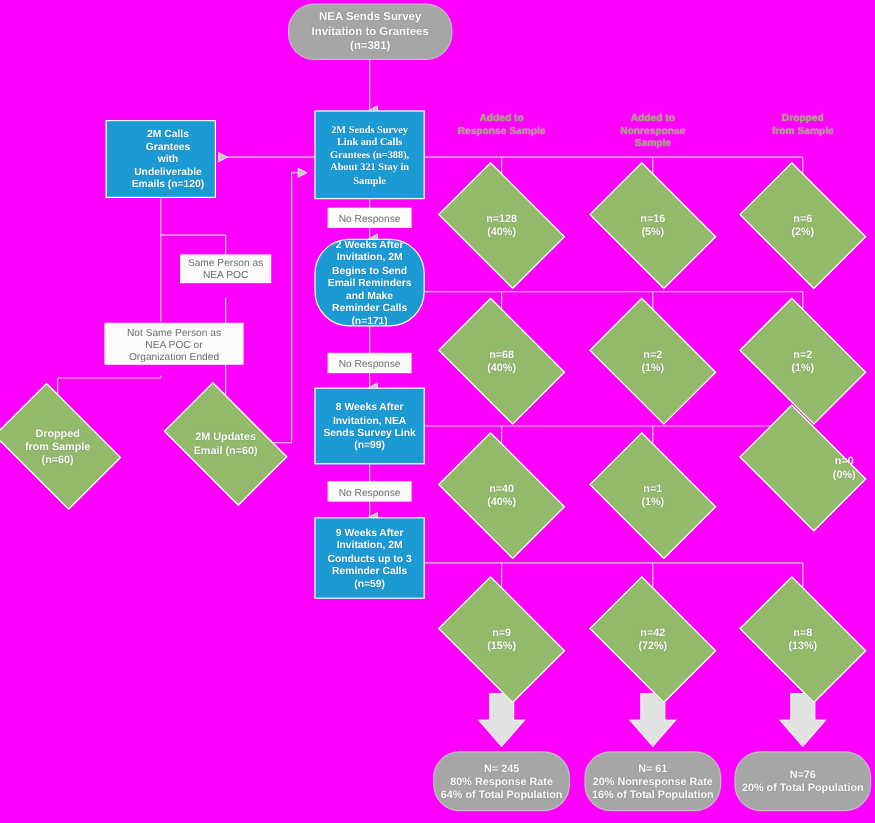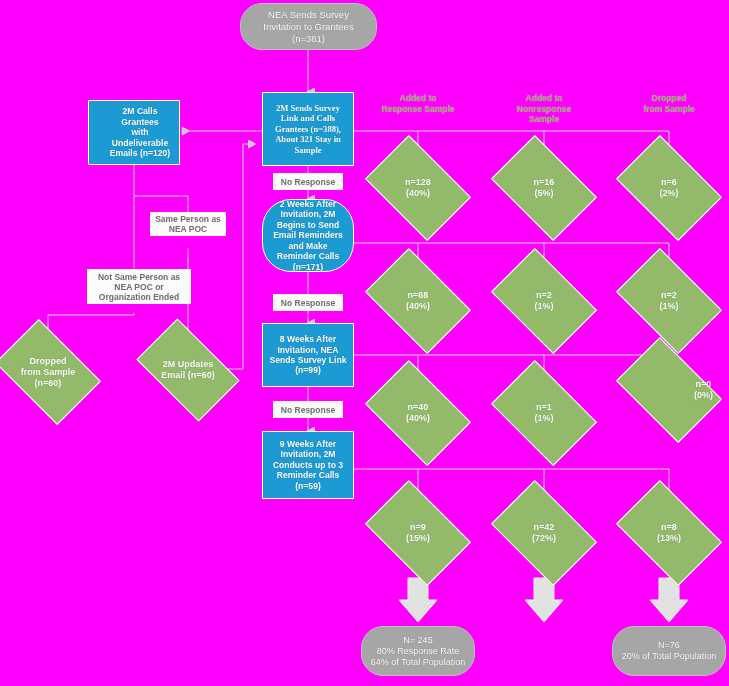--- a/index.html
+++ b/index.html
@@ -14,21 +14,21 @@
   svg.wires{position:absolute;left:0;top:0;width:729px;height:686px;pointer-events:none;}
 
   .node{position:absolute;box-sizing:border-box;display:flex;align-items:center;justify-content:center;text-align:center;}
 
   
   .term{
     background:#A6A6A6;
     border:1px solid #BFBFBF;
     border-radius:22px;
     color:#ffffff;
-    font-weight:normal;
+    font-weight:bold;
     font-size:9px;
     line-height:11px;
     text-shadow:0 0 1px rgba(0,0,0,.35);
   }
   .term-lg{font-size:9.5px;line-height:12px;}
 
   
   .proc{
     background:#1C9AD3;
     border:1px solid #ffffff;
@@ -57,21 +57,21 @@
     color:#ffffff;font-weight:bold;font-size:9px;line-height:11px;
     text-align:center;
     text-shadow:0 0 1px rgba(0,0,0,.3);
   }
 
   
   .elabel{
     position:absolute;
     background:#FBFBFB;
     color:#6E6E6E;
-    font-weight:bold;
+    font-weight:normal;
     font-size:8.5px;
     line-height:10px;
     padding:1px 2px;
     text-align:right;
     box-sizing:border-box;
     display:flex;align-items:center;justify-content:center;
   }
 
   
   .colhead{
@@ -207,21 +207,21 @@
 
   <div class="elabel" style="left:273px;top:173px;width:70px;height:17px;">No Response</div>
   <div class="elabel" style="left:273px;top:294px;width:70px;height:17px;">No Response</div>
   <div class="elabel" style="left:273px;top:401px;width:70px;height:17px;">No Response</div>
 
   <div class="elabel" style="left:150px;top:212px;width:76px;height:24px;flex-direction:column;">
     <span>Same Person as</span>
     <span>NEA POC</span>
   </div>
 
-  <div class="elabel" style="left:87px;top:269px;width:104px;height:35px;flex-direction:column;">
+  <div class="elabel" style="left:87px;top:269px;width:116px;height:35px;flex-direction:column;">
     <span>Not Same Person as</span>
     <span>NEA POC or</span>
     <span>Organization Ended</span>
   </div>
 
   <div class="diamond" style="left:4px;top:341px;width:88px;height:62px;">
     <span class="dshape"></span>
     <span class="dtext">
       <span>Dropped</span><br>
       <span>from Sample</span><br>
@@ -337,18 +337,23 @@
       <span>n=8</span><br>
       <span>(13%)</span>
     </span>
   </div>
 
   <div class="node term" style="left:361px;top:626px;width:114px;height:50px;flex-direction:column;">
     <span>N= 245</span>
     <span>80% Response Rate</span>
     <span>64% of Total Population</span>
   </div>
+  <div class="node term" style="left:487px;top:626px;width:114px;height:50px;flex-direction:column;">
+    <span>N= 61</span>
+    <span>20% Nonresponse Rate</span>
+    <span>16% of Total Population</span>
+  </div>
   <div class="node term" style="left:612px;top:626px;width:114px;height:50px;flex-direction:column;">
     <span>N=76</span>
     <span>20% of Total Population</span>
   </div>
 
 </div>
 
 </body></html>

